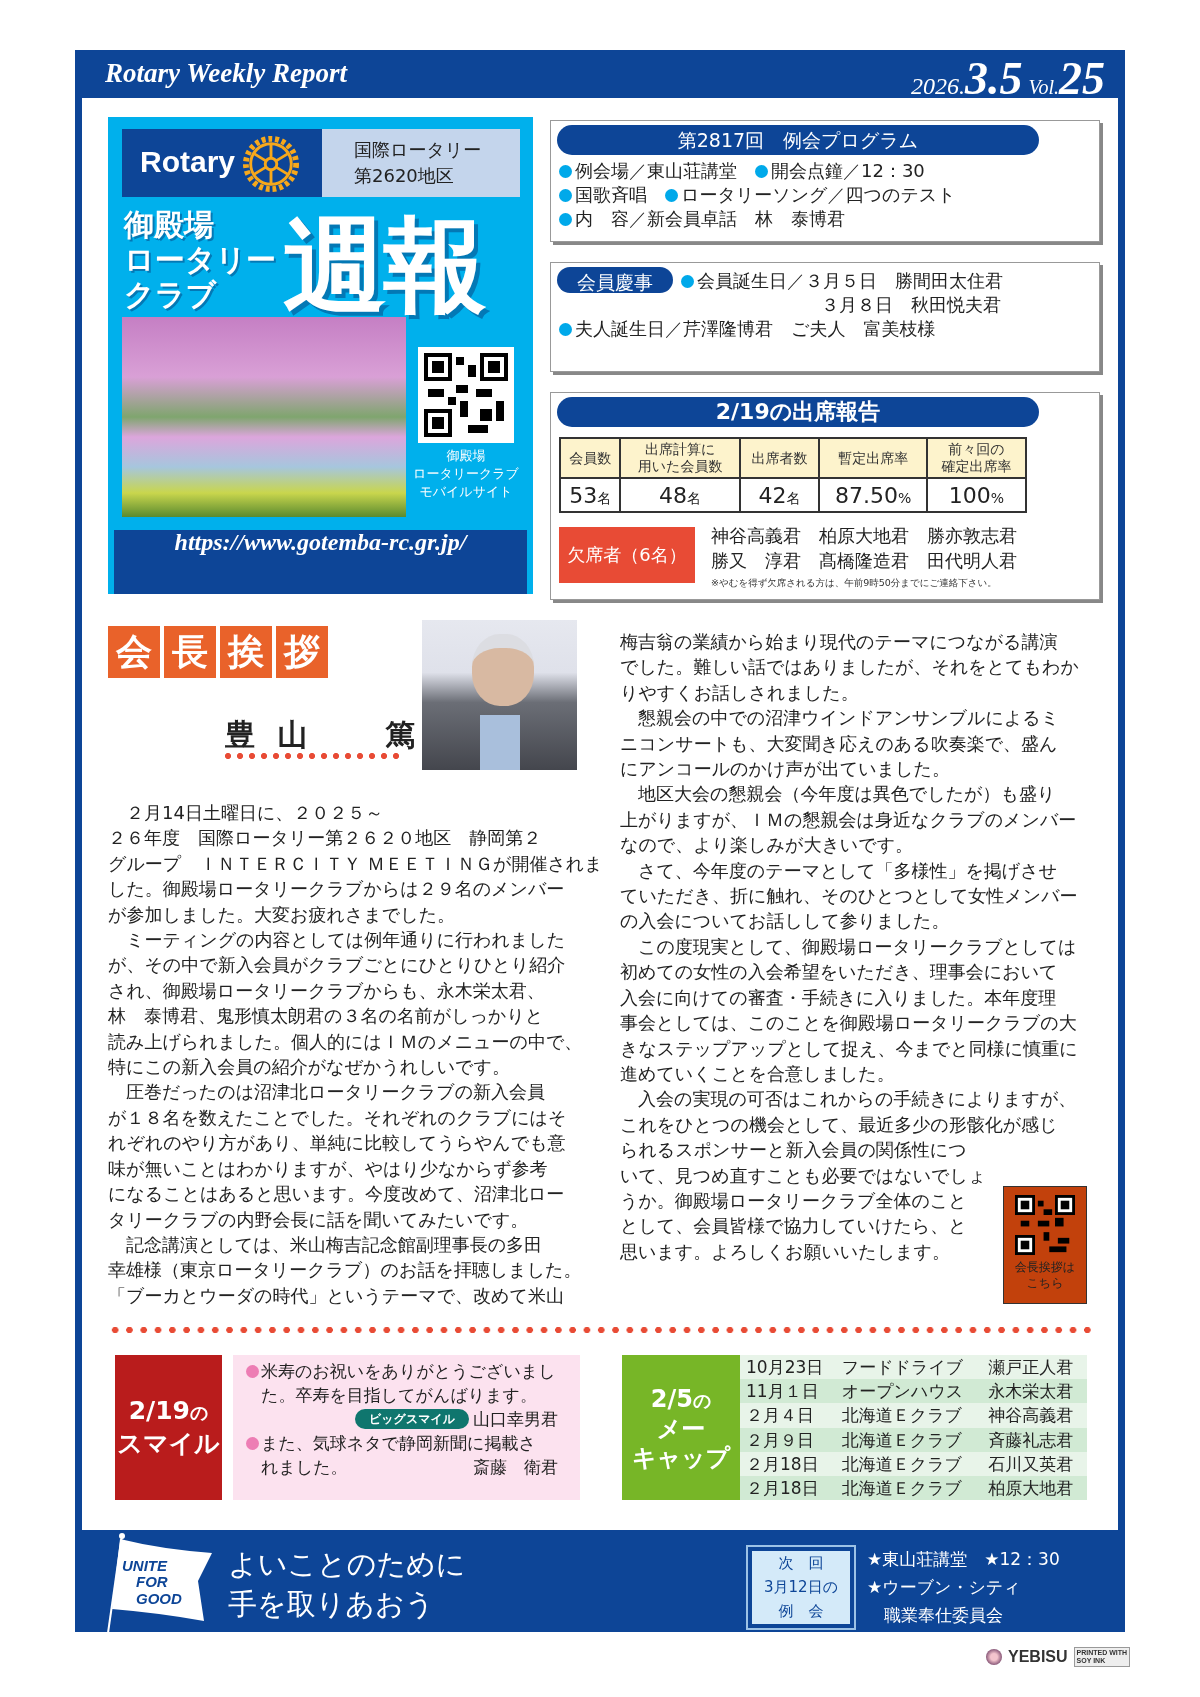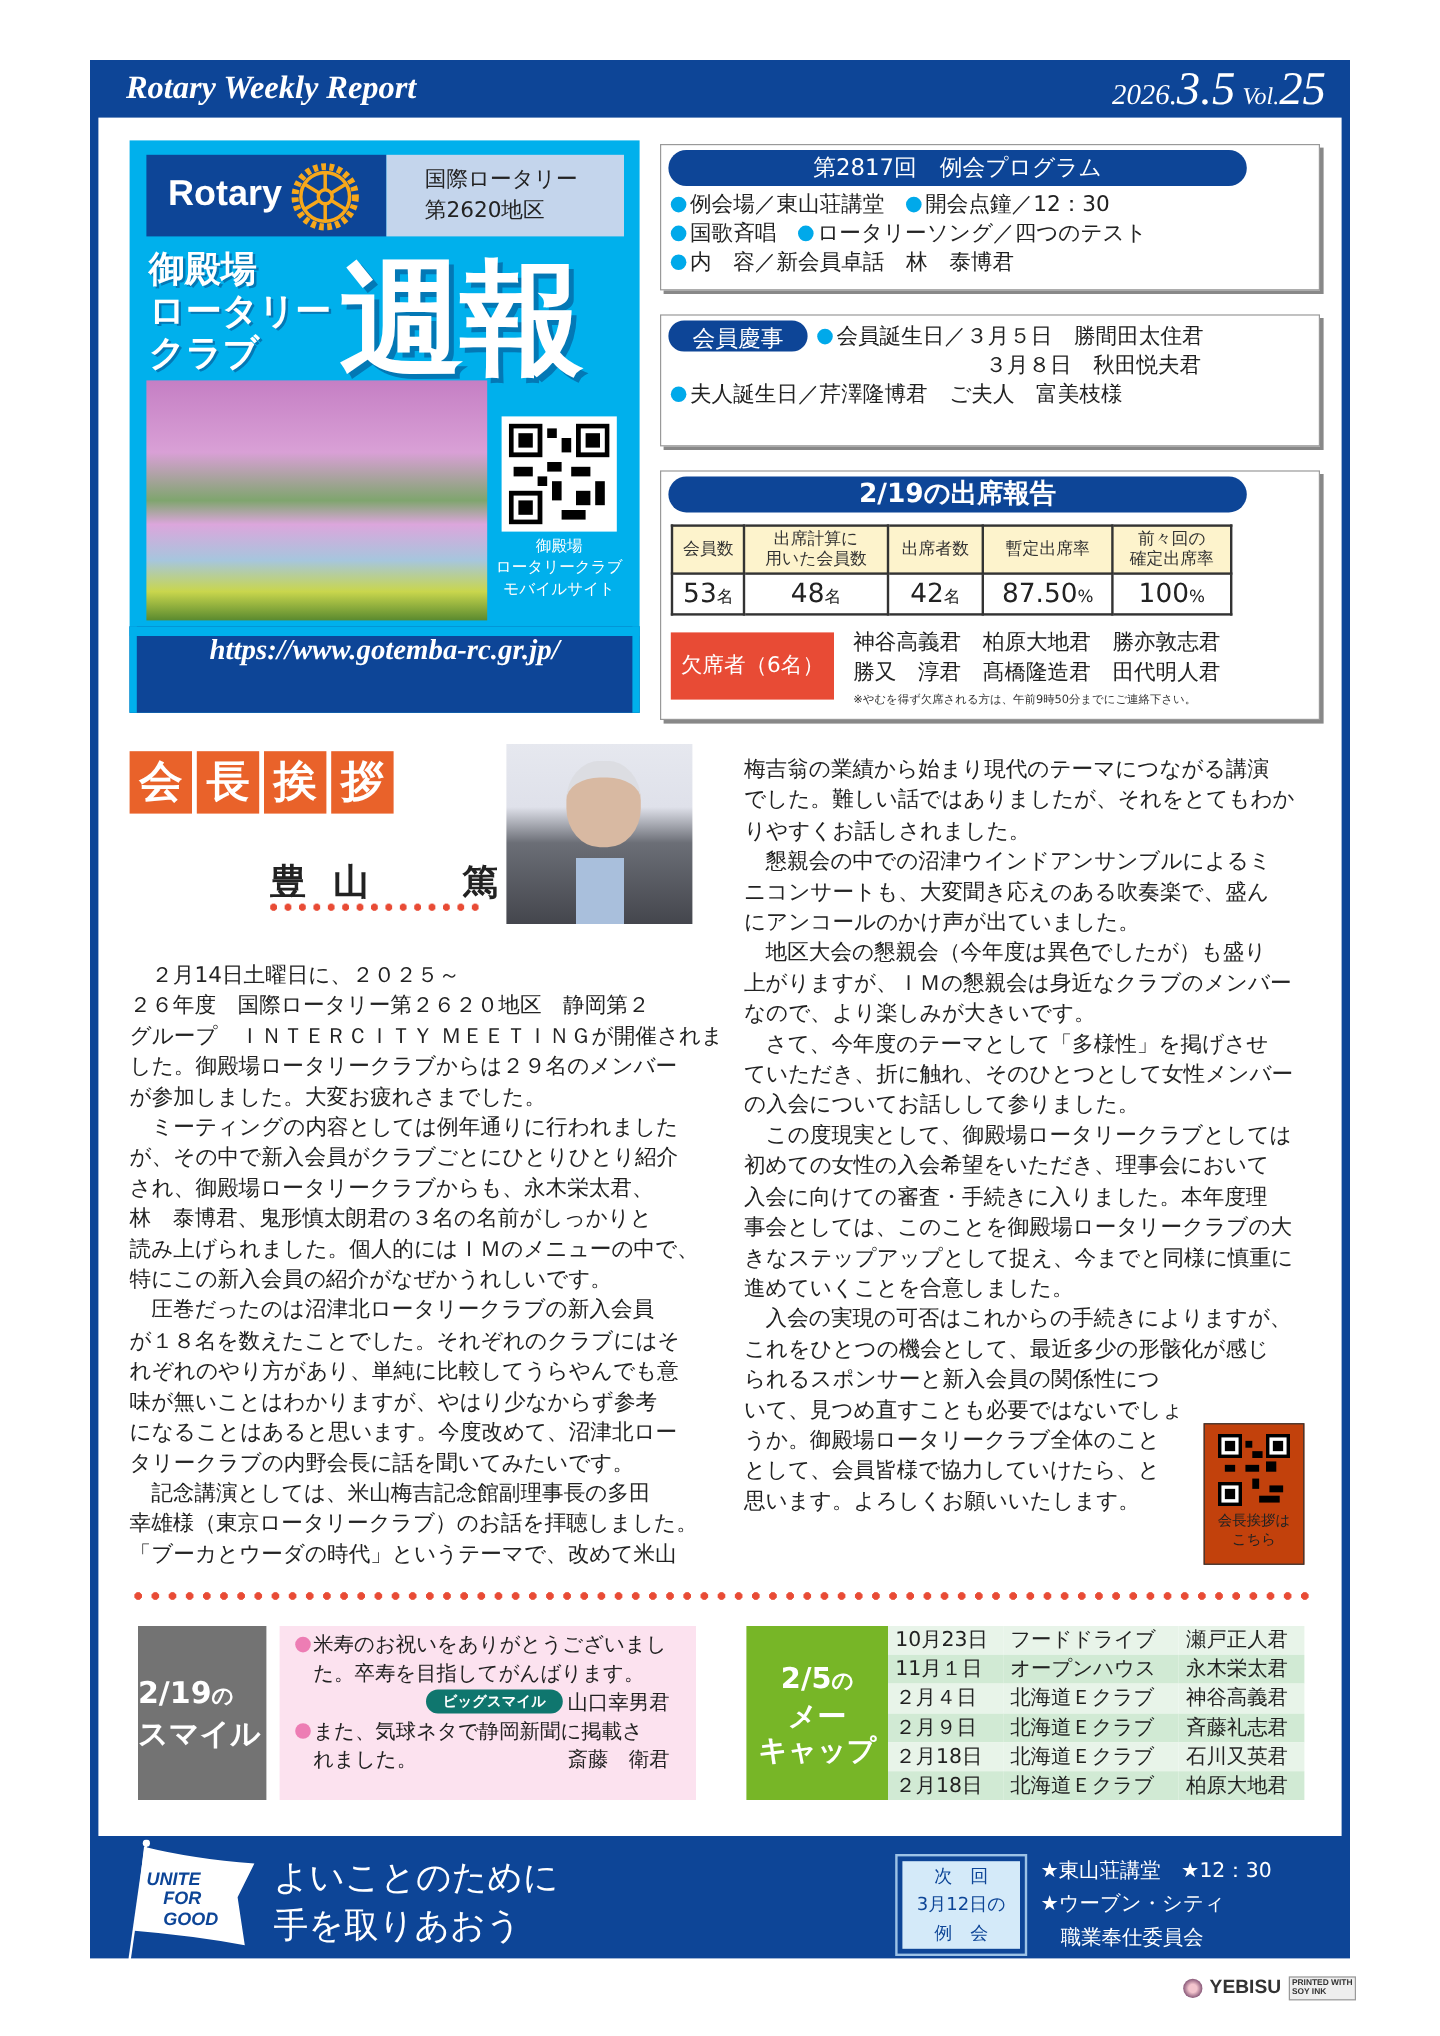--- a/index.html
+++ b/index.html
@@ -1,21 +1,21 @@
 <!DOCTYPE html>
 <html><head>
 <meta charset="utf-8">
 <style>
   * { box-sizing: border-box; margin: 0; padding: 0; }
   body { width: 1200px; height: 1697px; background: #ffffff; position: relative; font-family: "DejaVu Sans", sans-serif; color: #222; overflow: hidden; }
   .frame { position: absolute; left: 75px; top: 50px; width: 1050px; height: 1582px; background: #0d4597; }
   .inner { position: absolute; left: 82px; top: 98px; width: 1036px; height: 1432px; background: #ffffff; }
   .topbar-title { position: absolute; left: 105px; top: 58px; color: #fff; font-family: "Liberation Serif", serif; font-style: italic; font-weight: bold; font-size: 27px; }
   .topbar-date { position: absolute; right: 95px; top: 52px; color: #fff; font-family: "Liberation Serif", serif; font-style: italic; font-size: 24px; white-space: nowrap; }
-  .topbar-date .big { font-size: 39px; font-weight: normal; text-align: right; }
+  .topbar-date .big { font-size: 46px; font-weight: bold; text-align: right; }
   .topbar-date .vol { font-size: 20px; margin-left: 6px; }
 
   
   .mast { position: absolute; left: 108px; top: 117px; width: 425px; height: 477px; background: #00b0ec; }
   .mast .rot-box { position: absolute; left: 14px; top: 12px; width: 200px; height: 68px; background: #0d4597; }
   .mast .rot-word { position: absolute; left: 18px; top: 16px; color: #fff; font-family: "Liberation Sans", sans-serif; font-weight: bold; font-size: 30px; }
   .mast .wheel { position: absolute; left: 120px; top: 6px; width: 58px; height: 58px; }
   .mast .dist-box { position: absolute; left: 214px; top: 12px; width: 198px; height: 68px; background: #c4d5ec; color: #222; font-size: 18px; line-height: 26px; padding: 8px 0 0 32px; }
   .mast .club { position: absolute; left: 16px; top: 90px; color: #fff; font-weight: bold; font-size: 30px; line-height: 35px; text-shadow: 2px 2px 0 #0378b5; }
   .mast .shuho { position: absolute; left: 175px; top: 80px; color: #fff; font-weight: bold; font-size: 104px; letter-spacing: -4px; text-shadow: 4px 4px 0 #0378b5; }
@@ -64,21 +64,21 @@
   .body-text p { white-space: pre; }
   .left-col { left: 108px; top: 800px; }
   .right-col { left: 620px; top: 629px; }
   .qr2 { position: absolute; left: 1003px; top: 1186px; width: 84px; height: 118px; border: 1.5px solid #333; background: #c2410c; }
   .qr2 .q { position: absolute; left: 11px; top: 8px; width: 60px; height: 60px; }
   .qr2 .cap { position: absolute; left: 0; top: 72px; width: 100%; text-align: center; font-size: 12px; line-height: 16px; color: #222; }
 
   .divider { position: absolute; left: 108px; top: 1326px; width: 988px; height: 8px; background-image: radial-gradient(circle, #e84b35 3px, transparent 3.4px); background-size: 14.3px 8px; }
 
   
-  .smile-label { position: absolute; left: 115px; top: 1355px; width: 107px; height: 145px; background: #737373; color: #fff; font-weight: bold; font-size: 25px; line-height: 31px; padding-top: 40px; }
+  .smile-label { position: absolute; left: 115px; top: 1355px; width: 107px; height: 145px; background: #b91c1c; color: #fff; font-weight: bold; font-size: 25px; line-height: 31px; text-align: center; padding-top: 40px; }
   .smile-label .sm { font-size: 18px; }
   .smile-body { position: absolute; left: 233px; top: 1355px; width: 347px; height: 145px; background: #fce2ef; font-size: 17px; line-height: 24px; padding: 4px 0 0 13px; }
   .smile-body .face { display: inline-block; width: 13px; height: 13px; border-radius: 50%; background: #ed7db4; margin-right: 2px; vertical-align: -1px; }
   .smile-body .row { white-space: pre; }
   .smile-body .right { text-align: right; padding-right: 22px; }
   .big-smile { display: inline-block; background: #0f766e; color: #fff; font-size: 12px; font-weight: bold; border-radius: 12px; padding: 0 14px; line-height: 20px; margin-right: 4px; vertical-align: 2px; }
 
   
   .mk-label { position: absolute; left: 622px; top: 1355px; width: 118px; height: 145px; background: #77b627; color: #fff; font-weight: bold; font-size: 24px; line-height: 29px; text-align: center; padding-top: 30px; }
   .mk-label .sm { font-size: 18px; }

